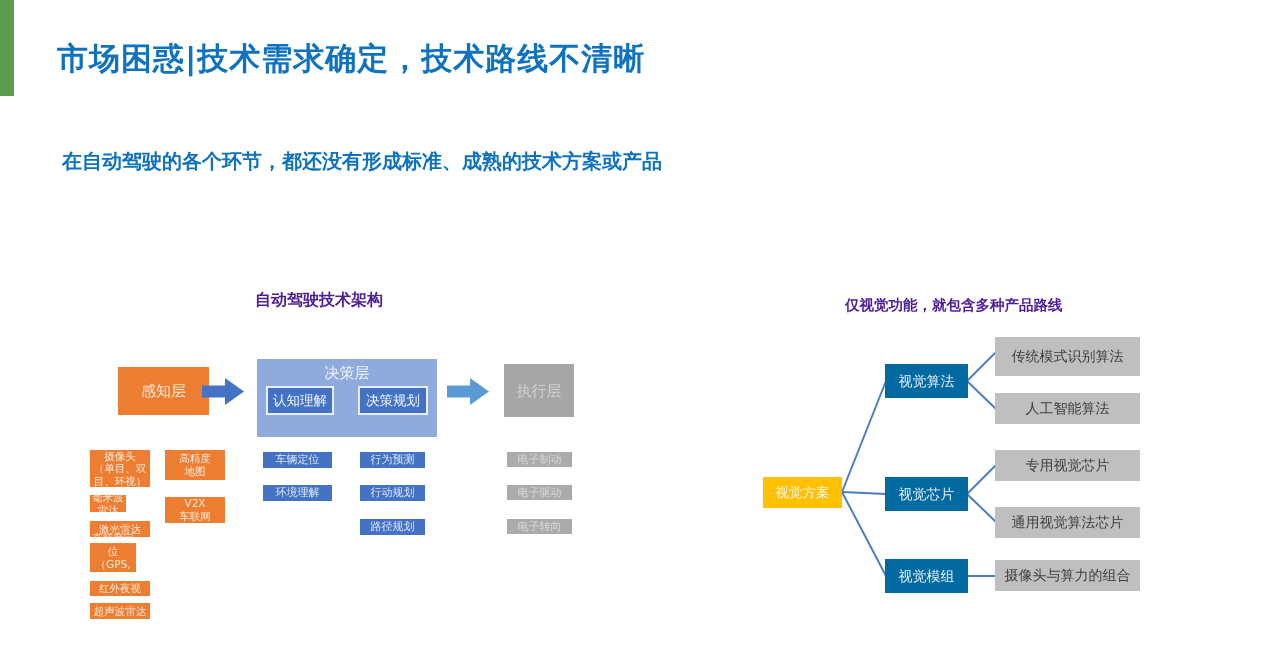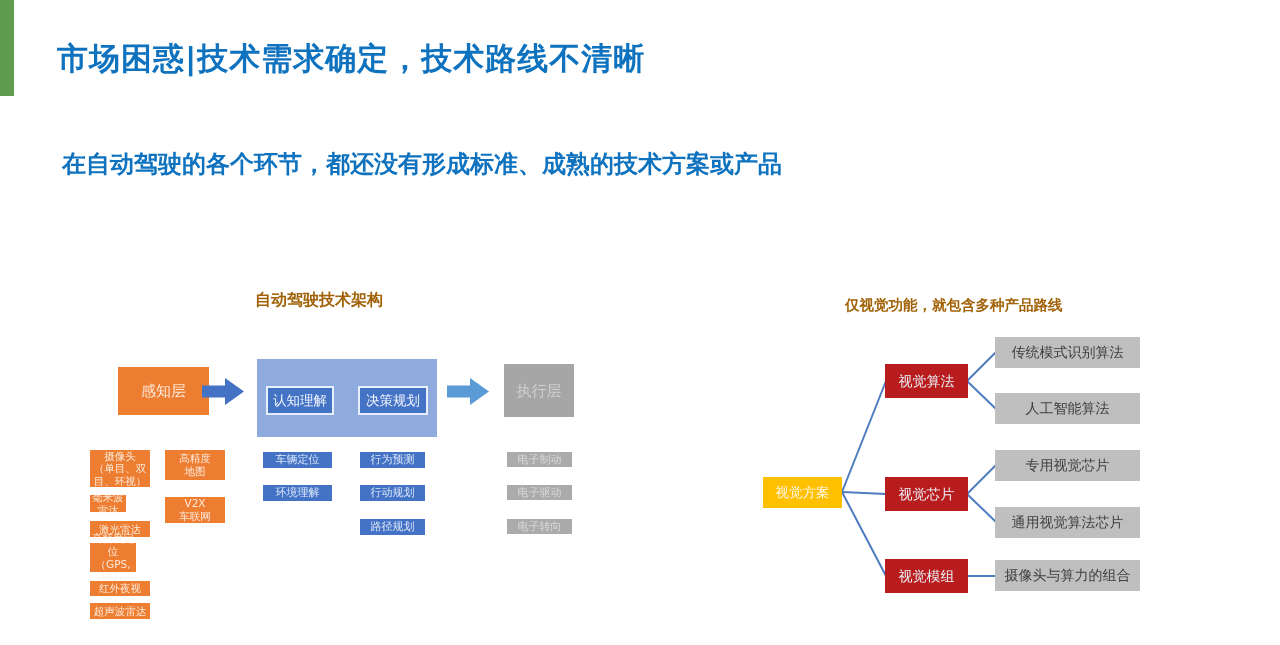--- a/index.html
+++ b/index.html
@@ -4,41 +4,41 @@
 <style>
   html,body{margin:0;padding:0;background:#ffffff;}
   .slide{
     position:relative;width:1280px;height:645px;background:#ffffff;overflow:hidden;
     font-family:"DejaVu Sans","Liberation Sans",sans-serif;
     padding-left:31px;
   }
   .abs{position:absolute;}
   .green-bar{left:0;top:0;width:14px;height:96px;background:#5e9b4f;}
   .title{left:57px;top:38px;font-size:31px;font-weight:bold;color:#0e72be;letter-spacing:1px;white-space:nowrap;}
-  .subtitle{left:62px;top:148px;font-size:24px;font-weight:bold;color:#0e72be;white-space:nowrap;text-align:center;}
-  .caption{font-weight:bold;color:#a16207;white-space:nowrap;}
+  .subtitle{left:62px;top:148px;font-size:20px;font-weight:bold;color:#0e72be;white-space:nowrap;text-align:center;}
+  .caption{font-weight:bold;color:#4c1d95;white-space:nowrap;}
   .cap-left{left:255px;top:290px;font-size:16px;}
   .cap-right{left:845px;top:296px;font-size:14.5px;}
 
   .box{display:flex;align-items:center;justify-content:center;text-align:center;
        white-space:pre-line;line-height:1.2;box-sizing:border-box;}
   
   .layer-orange{background:#ED7D31;color:rgba(255,248,240,0.88);font-size:15px;}
   .layer-gray{background:#A6A6A6;color:#cfcfcf;font-size:15px;}
   .decision-panel{background:#8FAADC;}
   .decision-label{position:absolute;top:5px;left:0;width:100%;text-align:center;
        color:#f2f6ff;font-size:15px;}
   .inner-blue{position:absolute;background:#4472C4;border:2px solid #e9eefb;
        color:#f2f6ff;font-size:13.5px;display:flex;align-items:center;justify-content:center;}
   .obox{background:#ED7D31;color:rgba(255,246,236,0.9);font-size:10.5px;}
   .bbox{background:#4472C4;color:#dce8fb;font-size:11px;}
   .gbox{background:#ABABAB;color:#d9d9d9;font-size:11px;}
 
   
-  .node{background:#b91c1c;color:#e9f0f8;font-size:14px;}
+  .node{background:#0369a1;color:#e9f0f8;font-size:14px;}
   .root-node{background:#FFC000;color:#fff7e6;font-size:13.5px;}
   .leaf{background:#BFBFBF;color:#3f3f3f;font-size:14px;}
 </style>
 </head>
 <body>
 
 <div class="slide">
 
   <div class="abs green-bar"></div>
   <div class="abs title">市场困惑|技术需求确定，技术路线不清晰</div>
@@ -46,20 +46,21 @@
 
   <div class="abs caption cap-left">自动驾驶技术架构</div>
 
   <div class="abs box layer-orange" style="left:118px;top:367px;width:91px;height:48px">感知层</div>
 
   <svg class="abs" style="left:202px;top:378px" width="42" height="27" viewBox="0 0 42 27">
     <polygon points="0,7.5 23,7.5 23,0 42,13.5 23,27 23,19.5 0,19.5" fill="#4472C4"></polygon>
   </svg>
 
   <div class="abs decision-panel" style="left:257px;top:359px;width:180px;height:78px">
+    <div class="decision-label">决策层</div>
     <div class="inner-blue" style="left:9px;top:27px;width:64px;height:25px">认知理解</div>
     <div class="inner-blue" style="left:101px;top:27px;width:66px;height:25px">决策规划</div>
   </div>
 
   <svg class="abs" style="left:447px;top:378px" width="42" height="27" viewBox="0 0 42 27">
     <polygon points="0,7.5 23,7.5 23,0 42,13.5 23,27 23,19.5 0,19.5" fill="#5B9BD5"></polygon>
   </svg>
 
   <div class="abs box layer-gray" style="left:504px;top:364px;width:70px;height:53px">执行层</div>
 
@@ -102,19 +103,19 @@
       <line x1="209" y1="241" x2="238" y2="241"></line>
     </g>
   </svg>
 
   <div class="abs box root-node" style="left:763px;top:477px;width:79px;height:31px">视觉方案</div>
 
   <div class="abs box node" style="left:885px;top:364px;width:83px;height:34px">视觉算法</div>
   <div class="abs box node" style="left:885px;top:477px;width:83px;height:34px">视觉芯片</div>
   <div class="abs box node" style="left:885px;top:559px;width:83px;height:34px">视觉模组</div>
 
-  <div class="abs box leaf" style="left:995px;top:337px;width:145px;height:31px">传统模式识别算法</div>
+  <div class="abs box leaf" style="left:995px;top:337px;width:145px;height:39px">传统模式识别算法</div>
   <div class="abs box leaf" style="left:995px;top:393px;width:145px;height:31px">人工智能算法</div>
   <div class="abs box leaf" style="left:995px;top:450px;width:145px;height:31px">专用视觉芯片</div>
   <div class="abs box leaf" style="left:995px;top:507px;width:145px;height:31px">通用视觉算法芯片</div>
   <div class="abs box leaf" style="left:995px;top:560px;width:145px;height:31px">摄像头与算力的组合</div>
 
 </div>
 
 </body></html>

